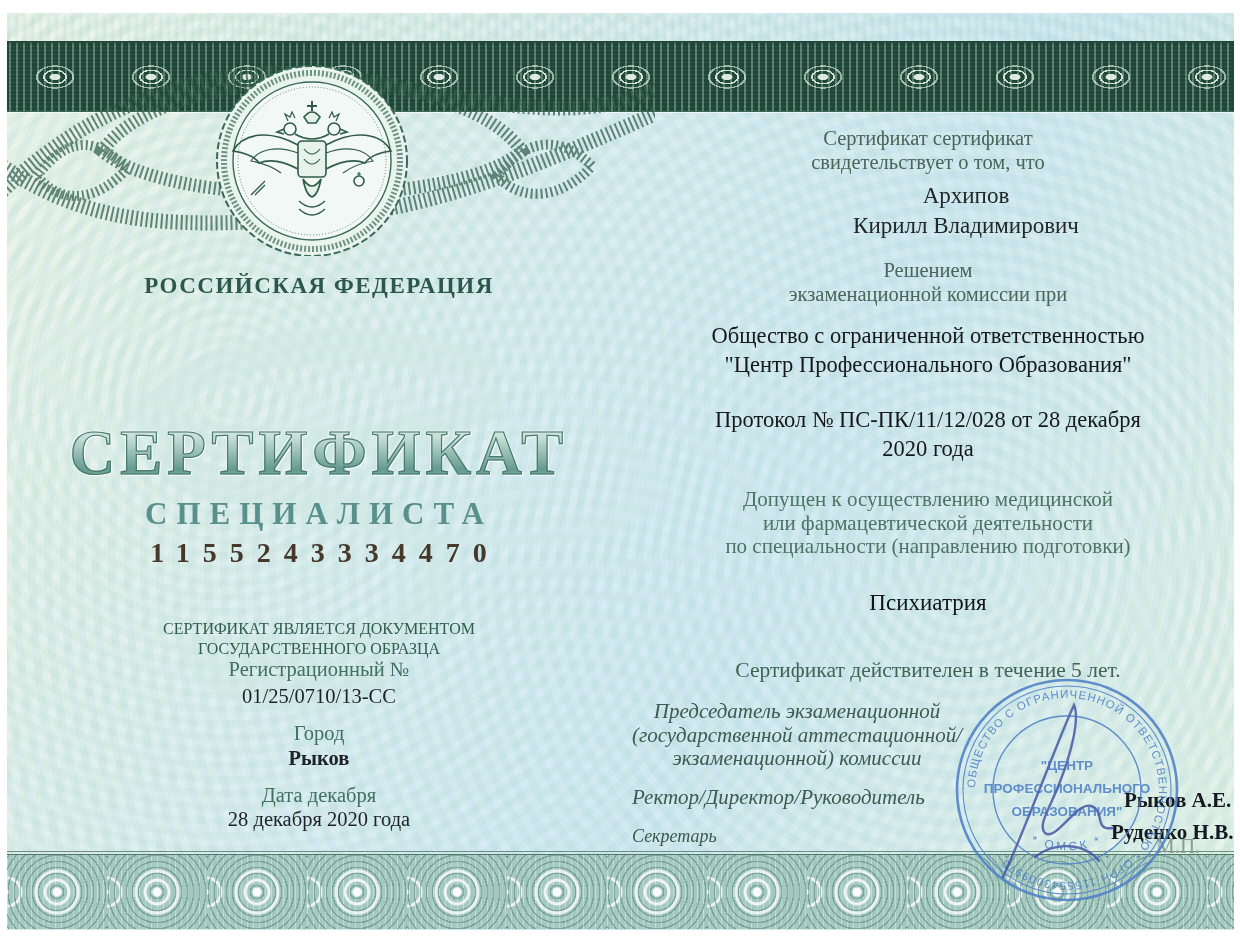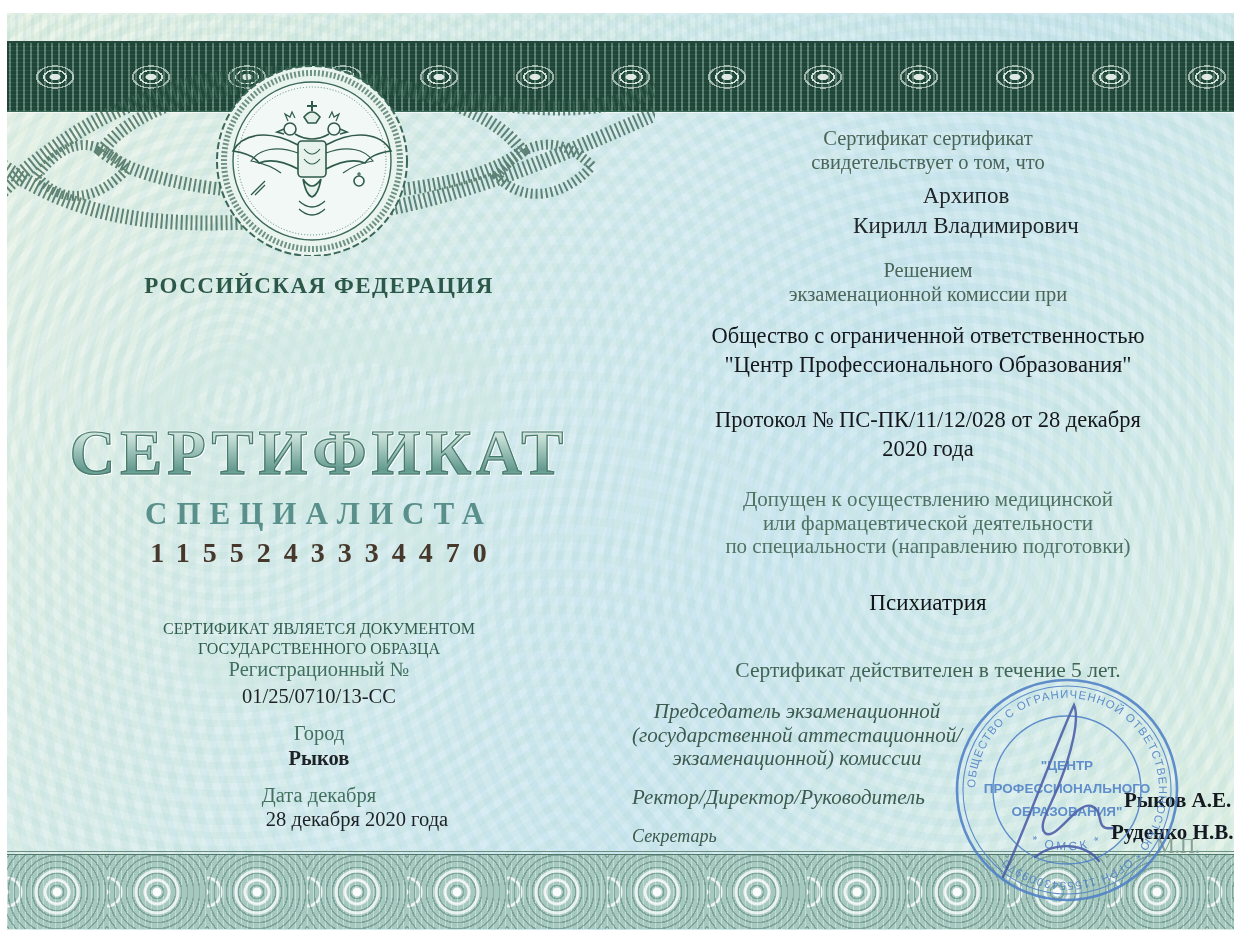--- a/index.html
+++ b/index.html
@@ -67,21 +67,21 @@
     filter:drop-shadow(1px 1px 0 rgba(255,255,255,.85)) drop-shadow(-1px -1px 0 rgba(255,255,255,.4));
   }
   .cert-sub{left:312px;top:483px;font-size:31px;letter-spacing:9px;color:#5a908c;font-weight:600;}
   .cert-num{left:318px;top:524px;font-size:28px;letter-spacing:13px;color:#46382b;font-weight:700;}
   .statement{left:312px;top:565px;font-size:16px;line-height:1.25;color:#2f5c4b;white-space:pre-line;margin-top:41px;}
   .reg-label{left:312px;top:645px;font-size:20.5px;}
   .reg-value{left:312px;top:672px;font-size:20.5px;}
   .city-label{left:312px;top:709px;font-size:20.5px;}
   .city-value{left:312px;top:734px;font-size:20.5px;font-weight:600;}
   .date-label{left:312px;top:771px;font-size:20.5px;}
-  .date-value{left:312px;top:795px;font-size:20.5px;margin-left:38px;}
+  .date-value{left:312px;top:795px;font-size:20.5px;}
 
   
   .intro{left:921px;top:113px;font-size:20.5px;line-height:1.18;color:#4a6457;}
   .holder{left:921px;top:168px;font-size:23px;line-height:1.32;color:#20262a;margin-left:38px;}
   .decision{left:921px;top:245px;font-size:20.5px;line-height:1.18;color:#4a6457;}
   .org{left:921px;top:308px;font-size:22.5px;line-height:1.3;color:#14181c;}
   .protocol{left:921px;top:392px;font-size:22.5px;line-height:1.3;color:#14181c;}
   .admission{left:921px;top:475px;font-size:21px;line-height:1.13;color:#4e7263;}
   .specialty{left:921px;top:577px;font-size:23px;color:#101417;}
   .validity{left:921px;top:645px;font-size:21.5px;color:#3f6354;}

